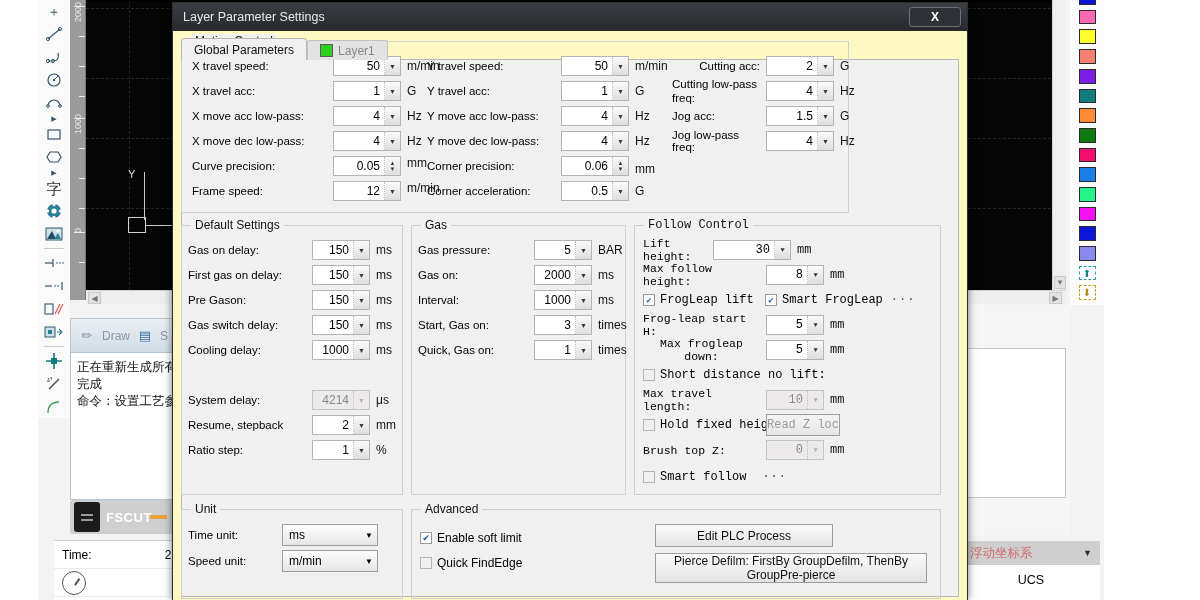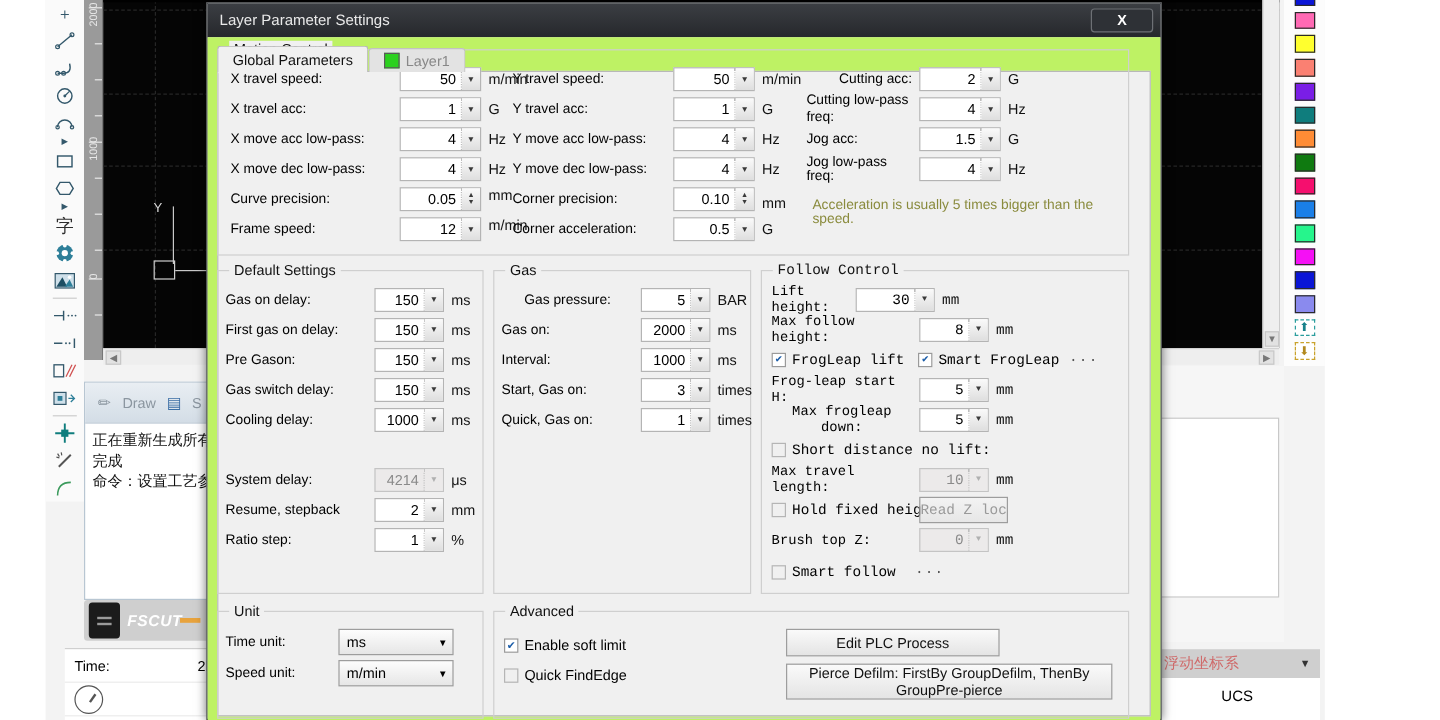--- a/index.html
+++ b/index.html
@@ -89,21 +89,20 @@
     display:flex; align-items:center; gap:6px; padding:0 7px;
     border-bottom:1px solid #b8c6d2; color:#8b96a0; font-size:12px;
   }
   .cmdbar .ic { width:18px; height:18px; display:flex; align-items:center; justify-content:center; font-size:13px; }
   .cmdtext { padding:6px 6px 0 6px; line-height:17px; font-size:12.5px; color:#111; }
 
   .fscut-chip {
     position:absolute; left:70px; top:500px; width:110px; height:34px;
     background:#cfcfcf; border-radius:3px; display:flex; align-items:center; gap:6px;
     padding-left:4px;
-    font-style:italic;
   }
   .fscut-chip .blk { width:26px; height:30px; background:#1b1b1b; border-radius:3px;
       display:flex; flex-direction:column; justify-content:center; align-items:center; gap:3px; }
   .fscut-chip .blk i { display:block; width:12px; height:2px; background:#9a9a9a; }
   .fscut-chip .nm { color:#ffffff; font-size:13px; font-weight:bold; letter-spacing:0.5px; }
   .fscut-dash { position:absolute; left:150px; top:515px; width:17px; height:4px; background:#e8a33d; }
 
   .statpanel { position:absolute; left:54px; top:540px; width:186px; height:60px;
       background:#fff; border-top:1px solid #cfcfcf; }
   .statrow { display:flex; align-items:center; height:28px; padding:0 8px;
@@ -139,21 +138,21 @@
   .dlg-title {
     height:28px; background:linear-gradient(#3b3e43,#26282c);
     display:flex; align-items:center; padding:0 6px 0 10px;
     color:#e9e9e9; font-size:12.5px;
   }
   .dlg-close {
     margin-left:auto; width:52px; height:20px; border:1px solid #6d7075; border-radius:3px;
     background:#2e3136; color:#fff; font-size:12px; font-weight:bold;
     display:flex; align-items:center; justify-content:center;
   }
-  .dlg-body { position:relative; height:570px; background:#bef264; padding:6px 8px 0 8px; }
+  .dlg-body { position:relative; height:570px; background:#fef9c3; padding:6px 8px 0 8px; }
 
   
   .tabs { display:flex; align-items:flex-end; height:23px; position:relative; z-index:3; }
   .tab {
     height:22px; padding:0 12px; display:flex; align-items:center; gap:5px;
     background:#f0f0f0; border:1px solid #b8b8b8; border-bottom:none;
     font-size:12px; color:#111;
     border-top-left-radius:3px; border-top-right-radius:3px;
   }
   .tab.inactive { background:#e3e3e3; color:#888; border-color:#c2c2c2; height:20px; }
@@ -452,21 +451,21 @@
         <span>Global Parameters</span>
       </div>
       <div class="tab inactive">
         <span class="chip"></span>
         <span>Layer1</span>
       </div>
     </div>
 
     <div class="tabpane">
 
-      <div class="grp" style="left:8px; top:10px; width:760px; height:172px;">
+      <div class="grp" style="left:8px; top:10px; width:668px; height:172px;">
         <div class="grp-title">Motion Control</div>
 
         <div class="row" style="left:10px; top:14px;">
           <span class="lb" style="width:135px;">X travel speed:</span>
           <span class="spin" style="width:68px; margin-left:6px;">
             <span class="val">50</span>
             <span class="btn">▼</span>
           </span>
           <span class="unit">m/min</span>
         </div>
@@ -542,21 +541,21 @@
           <span class="lb" style="width:128px;">Y move dec low-pass:</span>
           <span class="spin" style="width:68px; margin-left:6px;">
             <span class="val">4</span>
             <span class="btn">▼</span>
           </span>
           <span class="unit">Hz</span>
         </div>
         <div class="row" style="left:245px; top:114px;">
           <span class="lb" style="width:128px;">Corner precision:</span>
           <span class="spin" style="width:68px; margin-left:6px;">
-            <span class="val">0.10</span>
+            <span class="val">0.06</span>
             <span class="updn">
                 <span>▲</span>
                 <span>▼</span>
               </span>
           </span>
           <span class="unit" style="align-self:flex-end;">mm</span>
         </div>
         <div class="row" style="left:245px; top:139px;">
           <span class="lb" style="width:128px;">Corner acceleration:</span>
           <span class="spin" style="width:68px; margin-left:6px;">
@@ -591,21 +590,20 @@
           <span class="unit">G</span>
         </div>
         <div class="row" style="left:490px; top:89px;">
           <span class="lb" style="width:88px;">Jog low-pass freq:</span>
           <span class="spin" style="width:68px; margin-left:6px;">
             <span class="val">4</span>
             <span class="btn">▼</span>
           </span>
           <span class="unit">Hz</span>
         </div>
-        <div class="hint" style="left:495px; top:123px;">Acceleration is usually 5 times bigger than the speed.</div>
       </div>
 
       <div class="grp" style="left:8px; top:194px; width:222px; height:270px;">
         <div class="grp-title">Default Settings</div>
 
         <div class="row" style="left:6px; top:14px;">
           <span class="lb" style="width:118px;">Gas on delay:</span>
           <span class="spin" style="width:58px; margin-left:6px;">
             <span class="val">150</span>
             <span class="btn">▼</span>
@@ -668,21 +666,21 @@
             <span class="btn">▼</span>
           </span>
           <span class="unit">%</span>
         </div>
       </div>
 
       <div class="grp" style="left:238px; top:194px; width:215px; height:270px;">
         <div class="grp-title">Gas</div>
 
         <div class="row" style="left:6px; top:14px;">
-          <span class="lb" style="width:110px;text-align:center;">Gas pressure:</span>
+          <span class="lb" style="width:110px;">Gas pressure:</span>
           <span class="spin" style="width:58px; margin-left:6px;">
             <span class="val">5</span>
             <span class="btn">▼</span>
           </span>
           <span class="unit">BAR</span>
         </div>
         <div class="row" style="left:6px; top:39px;">
           <span class="lb" style="width:110px;">Gas on:</span>
           <span class="spin" style="width:58px; margin-left:6px;">
             <span class="val">2000</span>
@@ -714,21 +712,21 @@
           </span>
           <span class="unit">times</span>
         </div>
       </div>
 
       <div class="grp" style="left:461px; top:194px; width:307px; height:270px;font-family:Liberation Mono, monospace;">
         <div class="grp-title">Follow Control</div>
 
         <div class="row" style="left:8px; top:14px;">
           <span class="lb" style="width:64px;">Lift height:</span>
-          <span class="spin" style="width:66px; margin-left:6px;">
+          <span class="spin" style="width:78px; margin-left:6px;">
             <span class="val">30</span>
             <span class="btn">▼</span>
           </span>
           <span class="unit">mm</span>
         </div>
         <div class="row" style="left:8px; top:39px;">
           <span class="lb" style="width:117px;">Max follow height:</span>
           <span class="spin" style="width:58px; margin-left:6px;">
             <span class="val">8</span>
             <span class="btn">▼</span>

